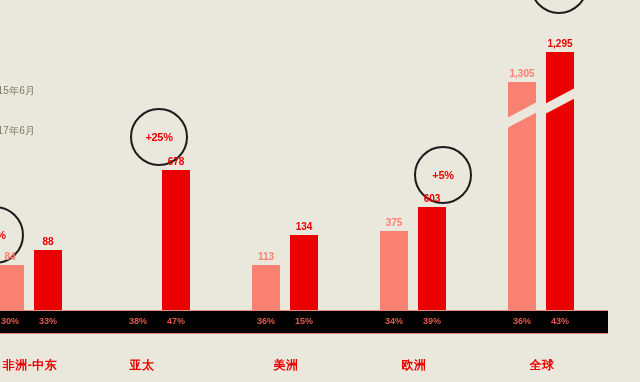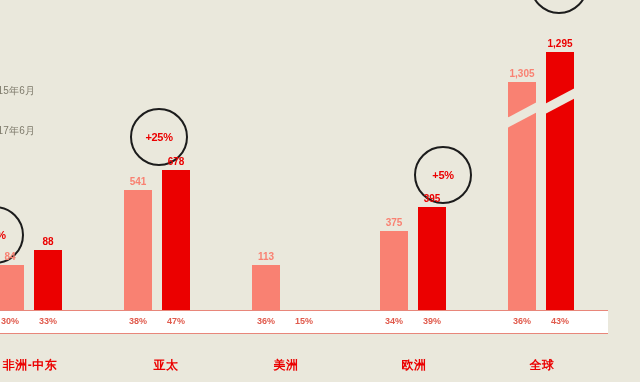--- a/index.html
+++ b/index.html
@@ -130,21 +130,21 @@
     letter-spacing: -.3px;
   }
 
   
   .pct-band {
     position: absolute;
     left: 0;
     bottom: 48px;
     width: 608px;
     height: 22px;
-    background: #ffffff;
+    background: #000000;
     border-top: 1px solid #E8867A;
     border-bottom: 1px solid #E8867A;
   }
   .pct {
     position: absolute;
     top: 5px;
     font-size: 9px;
     font-weight: bold;
     color: #E05A4C;
     width: 28px;
@@ -191,47 +191,47 @@
           <span class="bar-value">88</span>
         </div>
       </div>
     </div>
 
     <div class="group" style="left:94px;">
       <div class="badge" style="left:36px; top:108px;">
         <span class="badge-text">+25%</span>
       </div>
       <div class="bars">
-        <div class="bar prev" style="height:140px;">
-          <span class="bar-value">541</span>
-        </div>
         <div class="bar curr" style="height:160px;margin-top:29px;">
           <span class="bar-value">678</span>
         </div>
       </div>
     </div>
 
     <div class="group" style="left:222px;">
       <div class="bars">
         <div class="bar prev" style="height:65px;">
           <span class="bar-value">113</span>
+        </div>
+        <div class="bar curr" style="height:95px;">
+          <span class="bar-value">134</span>
         </div>
       </div>
     </div>
 
     <div class="group" style="left:350px;">
       <div class="badge" style="left:64px; top:146px;">
         <span class="badge-text">+5%</span>
       </div>
       <div class="bars">
         <div class="bar prev" style="height:99px;margin-top:48px;">
           <span class="bar-value">375</span>
         </div>
         <div class="bar curr" style="height:123px;">
-          <span class="bar-value">395</span>
+          <span class="bar-value">603</span>
         </div>
       </div>
     </div>
 
     <div class="group" style="left:478px;">
       <div class="badge" style="left:52px; top:-44px;">
         
       </div>
       <div class="bars">
         <div class="bar prev" style="height:248px;">
@@ -258,19 +258,19 @@
       <span class="pct" style="left:290px;">15%</span>
 
       <span class="pct" style="left:380px;">34%</span>
       <span class="pct" style="left:418px;">39%</span>
 
       <span class="pct" style="left:508px;">36%</span>
       <span class="pct" style="left:546px;">43%</span>
     </div>
 
     <div class="cat-label" style="left:-34px;">非洲-中东</div>
-    <div class="cat-label" style="left:102px;text-align:center;">亚太</div>
+    <div class="cat-label" style="left:78px;text-align:center;">亚太</div>
     <div class="cat-label" style="left:222px;">美洲</div>
     <div class="cat-label" style="left:350px;">欧洲</div>
     <div class="cat-label" style="left:478px;">全球</div>
 
   </div>
 </div>
 
 </body></html>

